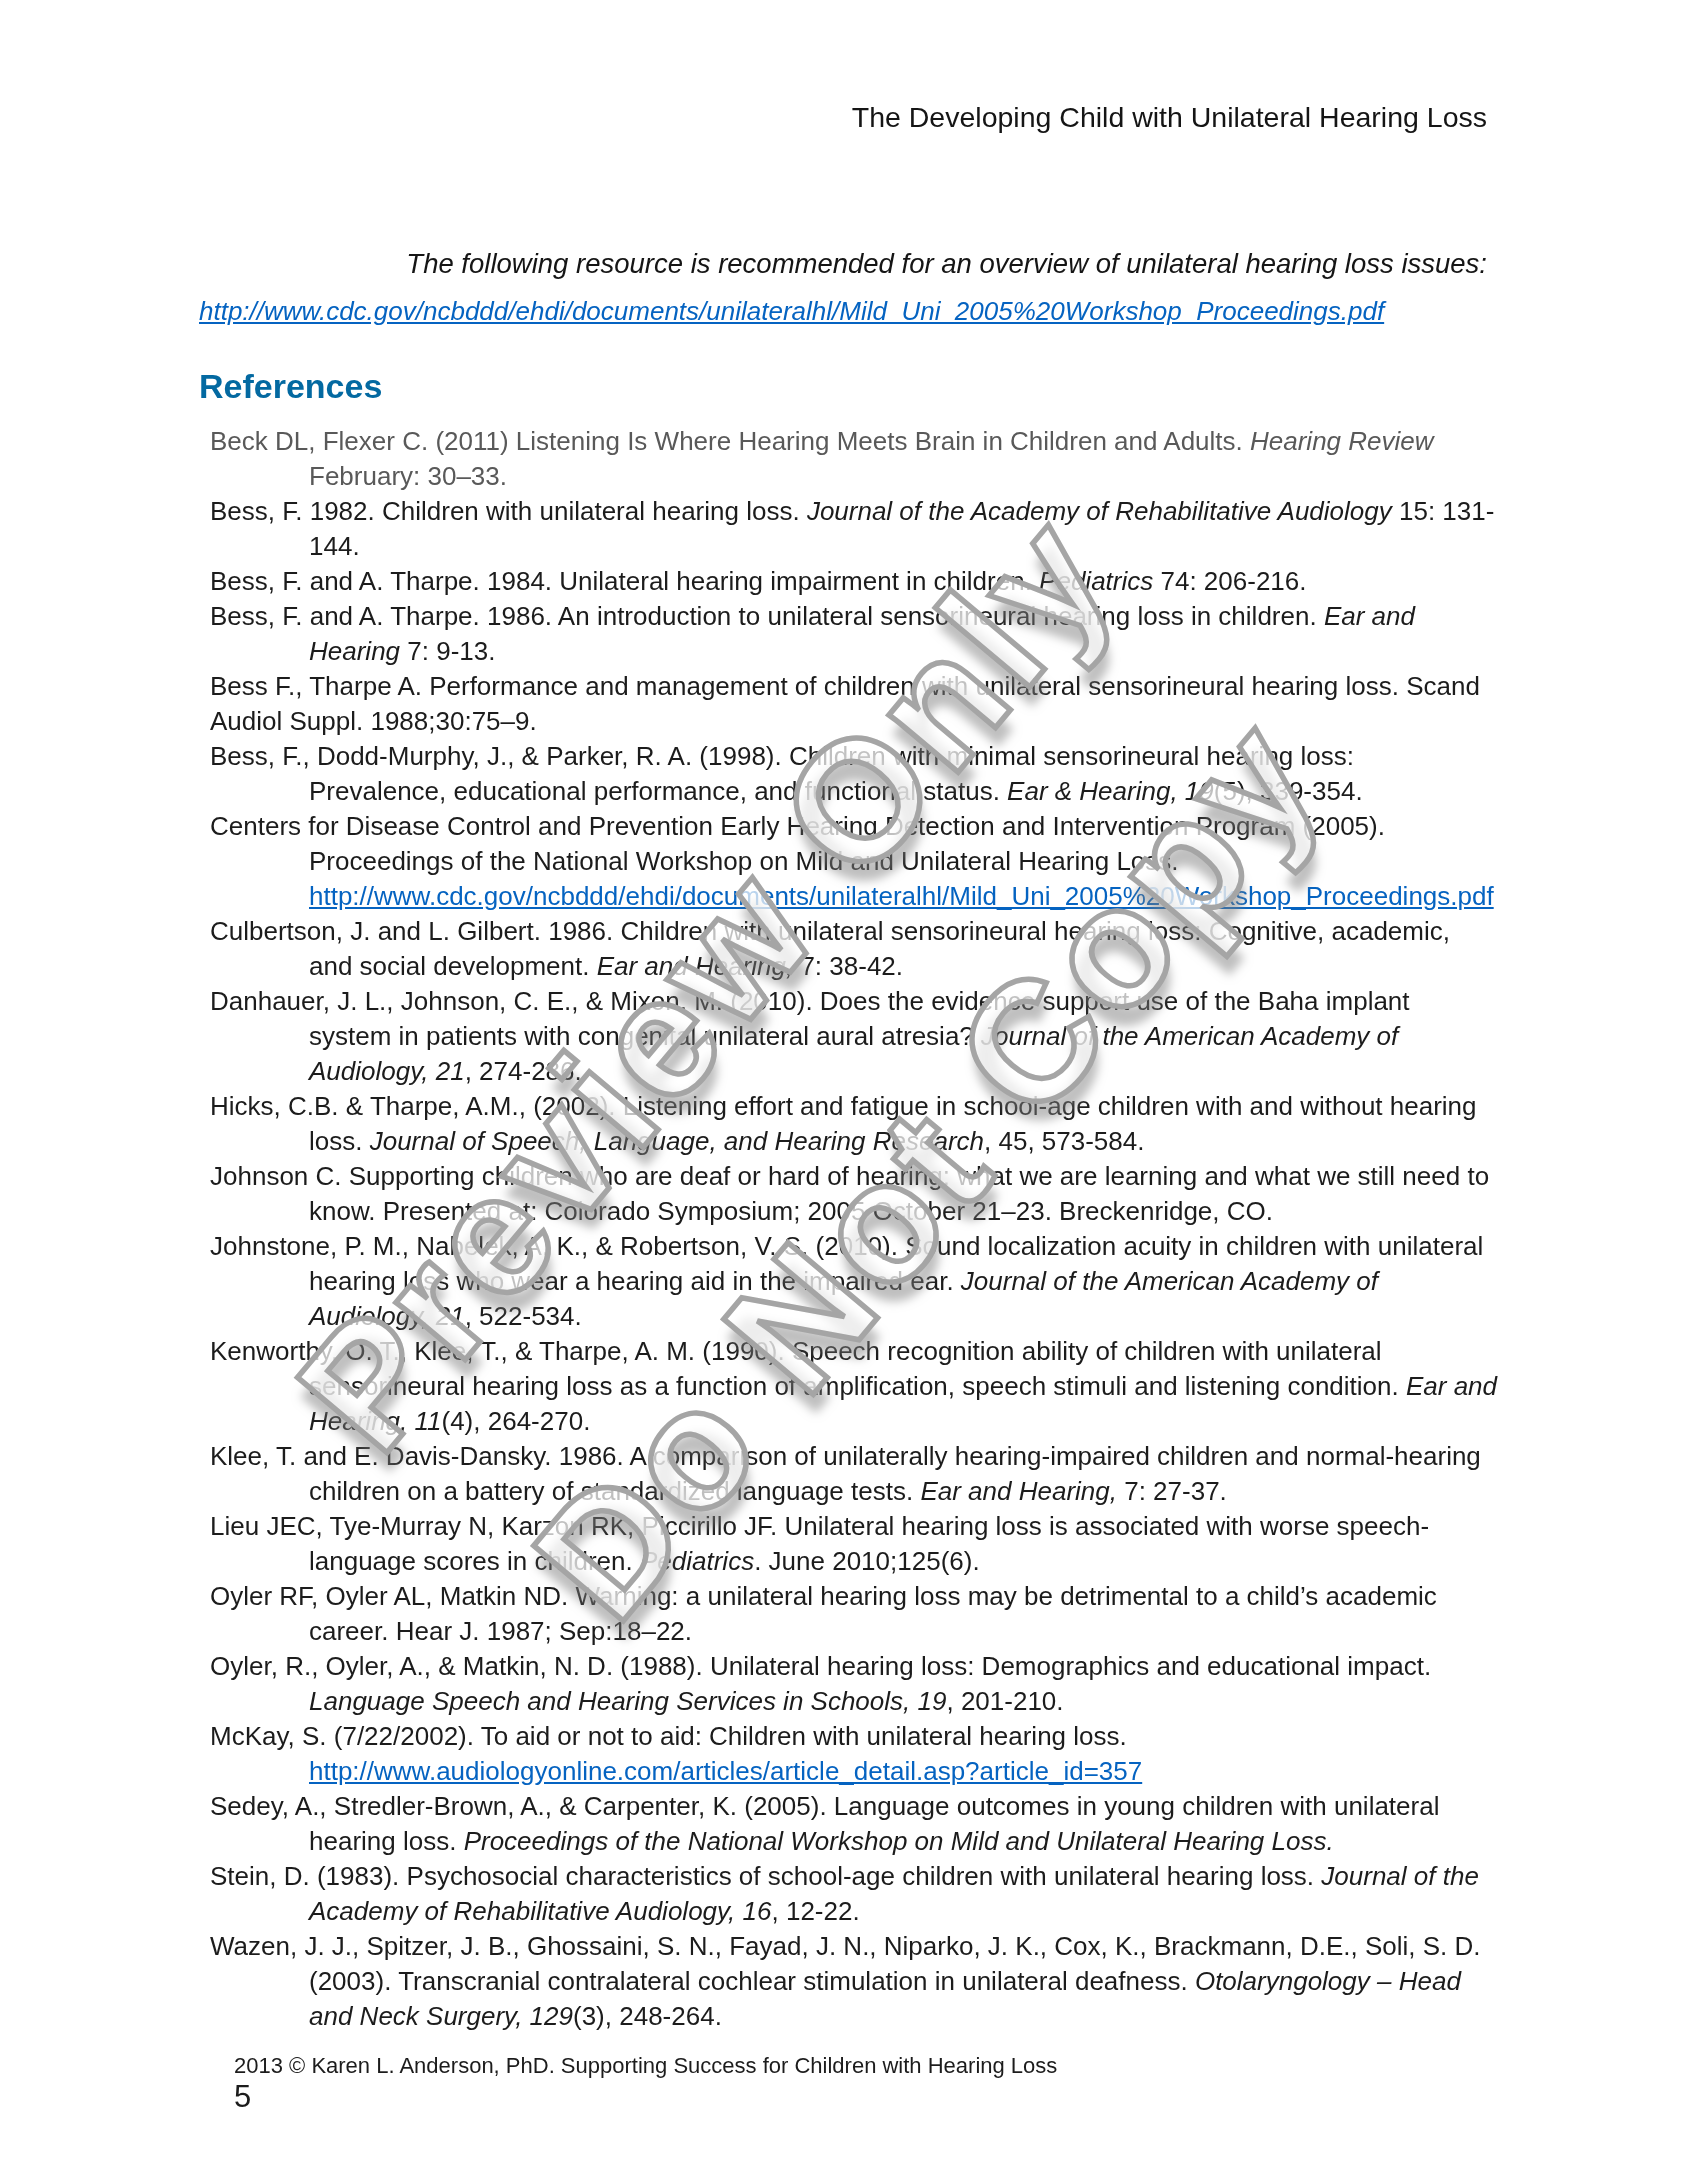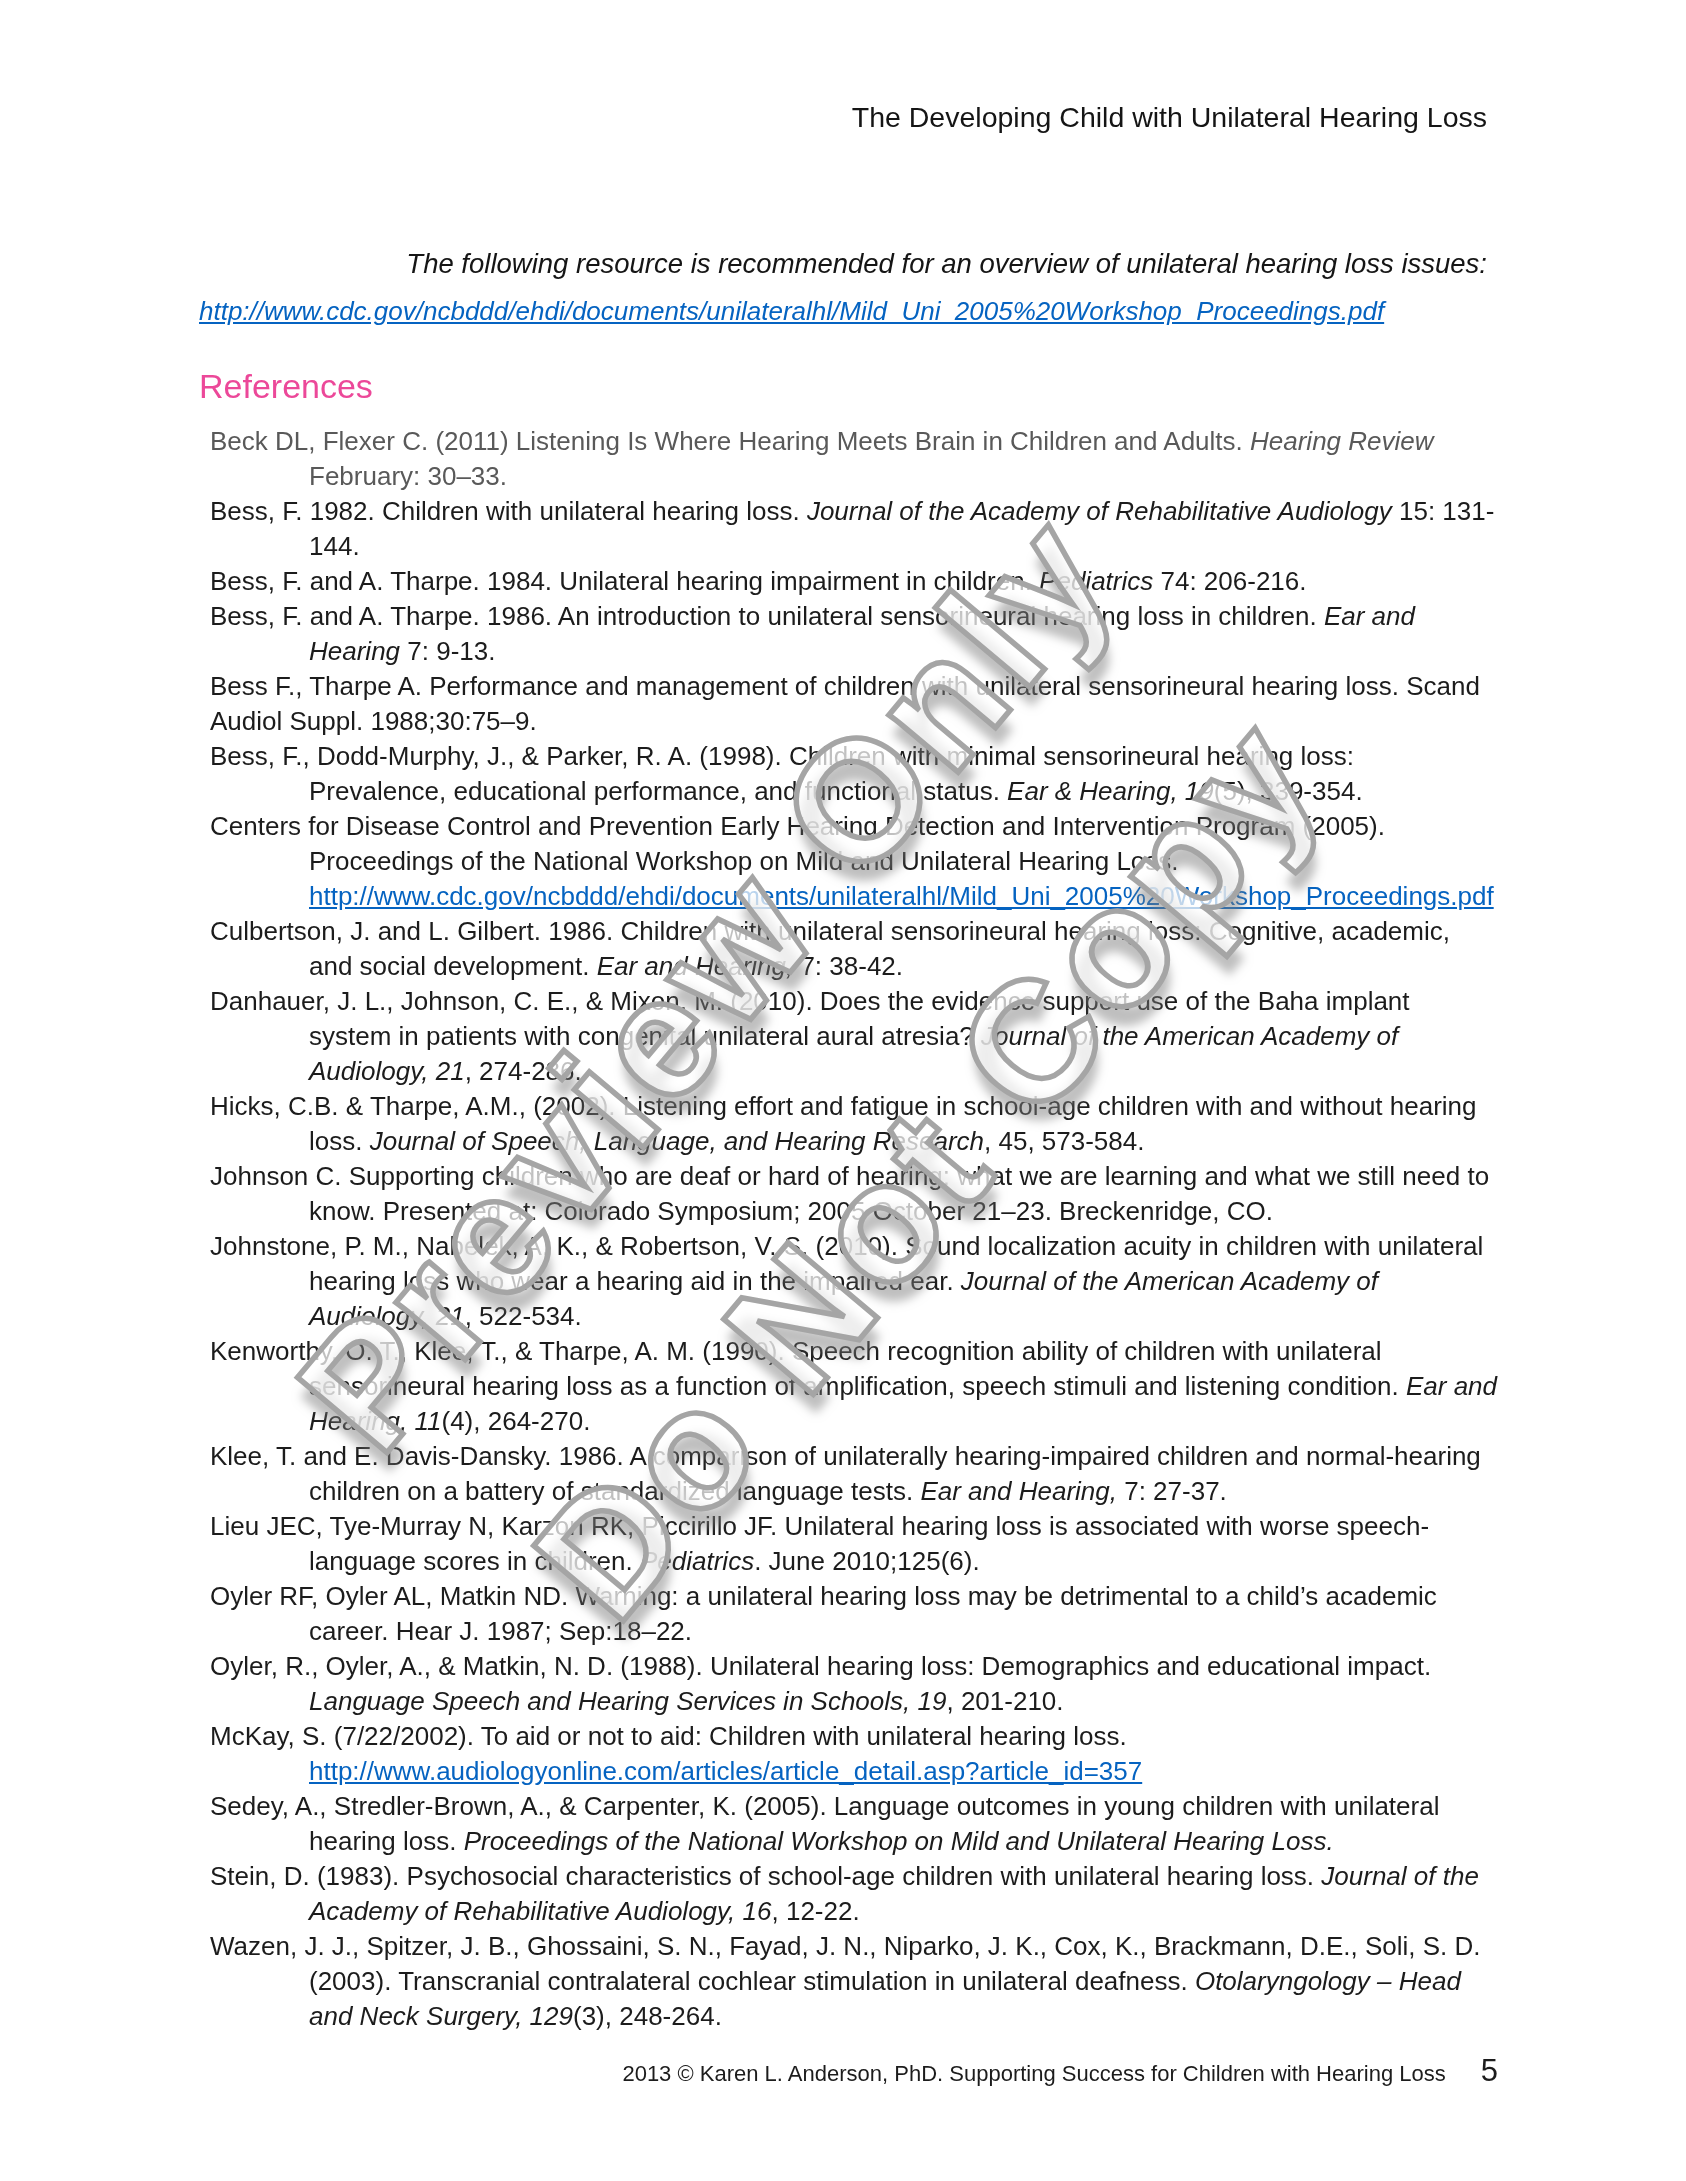--- a/index.html
+++ b/index.html
@@ -24,21 +24,21 @@
   }
   .intro-link {
     position:absolute; top:296px; left:199px; width:1288px;
     font-style:italic; font-size:26px;
     color:#0563C1; text-decoration:underline; cursor:pointer;
     word-break:break-all;
   }
 
   .refs-heading {
     position:absolute; top:367px; left:199px; width:1288px;
-    margin:0; font-size:34px; font-weight:normal; color:#ec4899;
+    margin:0; font-size:34px; font-weight:bold; color:#0369a1;
   }
 
   .refs-list {
     position:absolute; top:424px; left:199px; width:1288px;
     font-size:26px; line-height:35px; color:#1c1c1c;margin-left:11px;
   }
   .refs-list p { margin:0; padding-left:99px; text-indent:-99px; }
   .refs-list p.noindent { padding-left:0; text-indent:0; }
   .refs-list p.gray { color:#595959; }
   .refs-list .italic { font-style:italic; }
@@ -52,23 +52,23 @@
     transform:translate(-50%,-50%) rotate(-50deg);
     text-align:center; white-space:nowrap;
     font-weight:bold; font-size:170px; letter-spacing:7.3px; line-height:1.7;
     color:rgba(255,255,255,0.72);
     -webkit-text-stroke:5.5px #a5a5a5;
     text-shadow:-13px 14.7px 9.2px rgba(128,128,128,0.5);
     pointer-events:none; z-index:5;
   }
 
   .footer {
-    position:absolute; top:2053px; left:199px; right:188px;
+    position:absolute; top:2053px; left:199px; right:172px;
     display:flex; justify-content:flex-end; align-items:baseline;
-    font-size:22px; color:#1c1c1c;
+    font-size:22px; color:#1c1c1c;flex-direction:column;
   }
   .footer .pagenum { font-size:31px; margin-left:35px; }
 </style>
 </head>
 <body>
 
 <div class="page">
 
   <div class="header-title">The Developing Child with Unilateral Hearing Loss</div>
 

